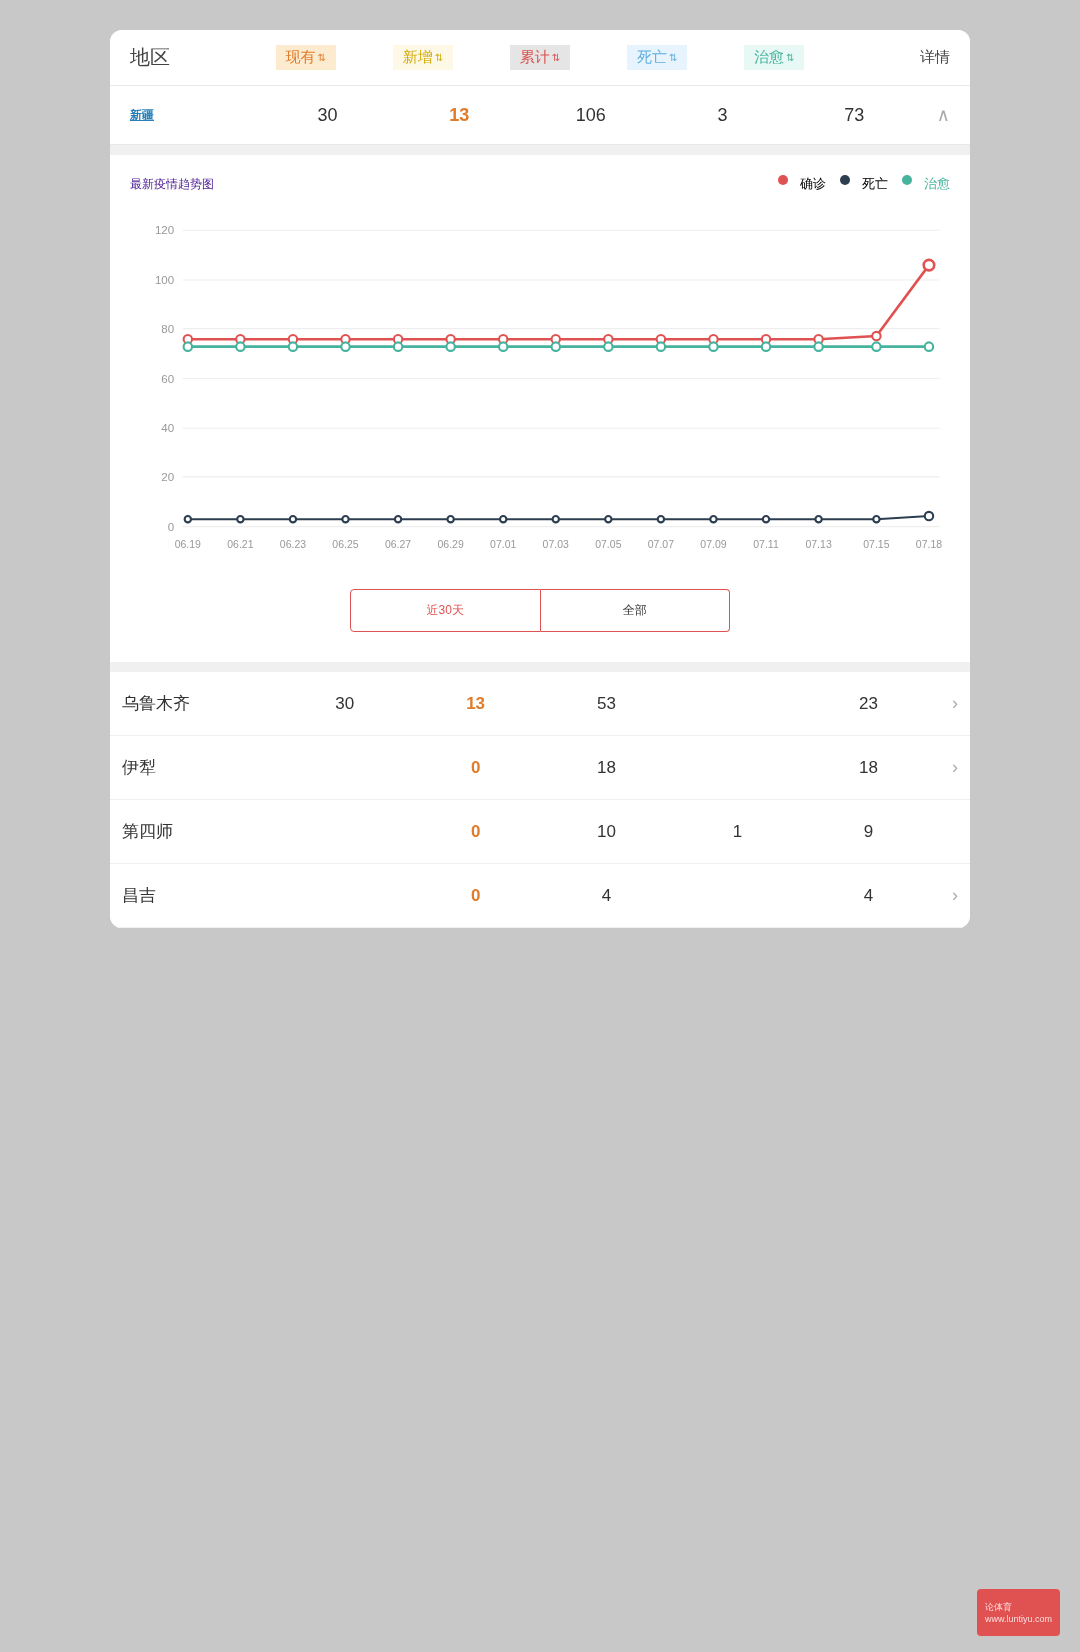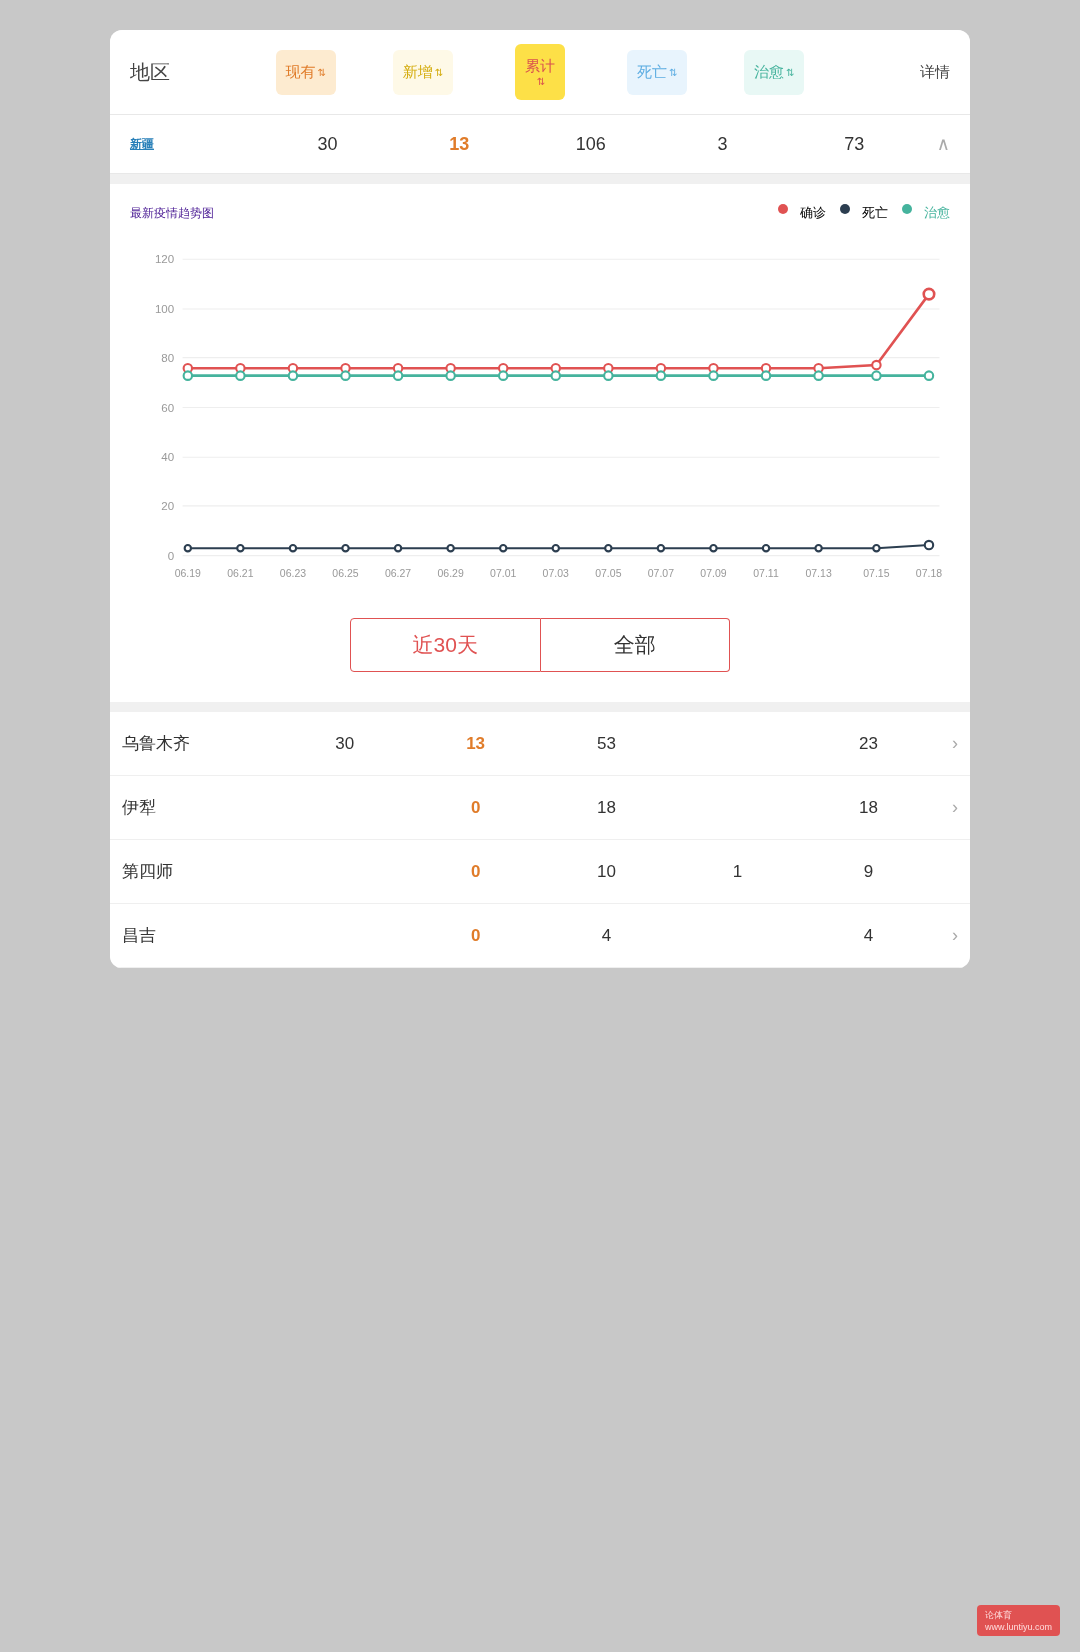--- a/index.html
+++ b/index.html
@@ -38,28 +38,28 @@
       font-size: 20px;
     }
     .header-col:last-child {
       text-align: right;
       color: #444;
     }
     .header-col .sort-badge {
       display: inline-flex;
       align-items: center;
       justify-content: flex-end;
-      border-radius: 6px;
-      padding: 13px 10px;
+      border-radius: 0;
+      padding: 3px 10px;
       font-size: 15px;
       font-weight: 500;
     }
     .badge-orange { background: #fdebd0; color: #e07c2a; }
     .badge-yellow { background: #fef9e7; color: #d4ac0d; }
-    .badge-red    { background: #fde047; color: #d9534f; flex-direction: column; }
+    .badge-red    { background: #e5e5e5; color: #d9534f; }
     .badge-blue   { background: #e8f4fd; color: #5dade2; }
     .badge-teal   { background: #e8f8f5; color: #45b39d; }
     .sort-arrow { font-size: 10px; margin-left: 2px; }
 
     
     .region-main-row {
       background: #fff;
       display: flex;
       align-items: center;
       padding: 18px 20px;
@@ -137,21 +137,21 @@
       display: flex;
       justify-content: center;
       gap: 0;
       margin: 20px auto 10px;
       width: 380px;
     }
     .filter-btn {
       flex: 1;
       padding: 12px 0;
       text-align: center;
-      font-size: 21px;
+      font-size: 12px;
       border: 1px solid #e05252;
       background: #fff;
       color: #333;
       cursor: pointer;
     }
     .filter-btn.active {
       color: #e05252;
     }
     .filter-btn:first-child { border-radius: 4px 0 0 4px; }
     .filter-btn:last-child  { border-radius: 0 4px 4px 0; border-left: none; }
@@ -184,21 +184,21 @@
     }
 
     
     .watermark {
       position: fixed;
       bottom: 16px;
       right: 20px;
       background: #e05252;
       color: #fff;
       font-size: 11px;
-      padding: 4px 8px;
+      padding: 12px 8px;
       border-radius: 4px;
       font-weight: bold;
     }
     .watermark span { display: block; font-size: 9px; color: #fdd; font-weight: normal; }
   </style>
 </head>
 <body>
 
 <div class="phone-container">
 

